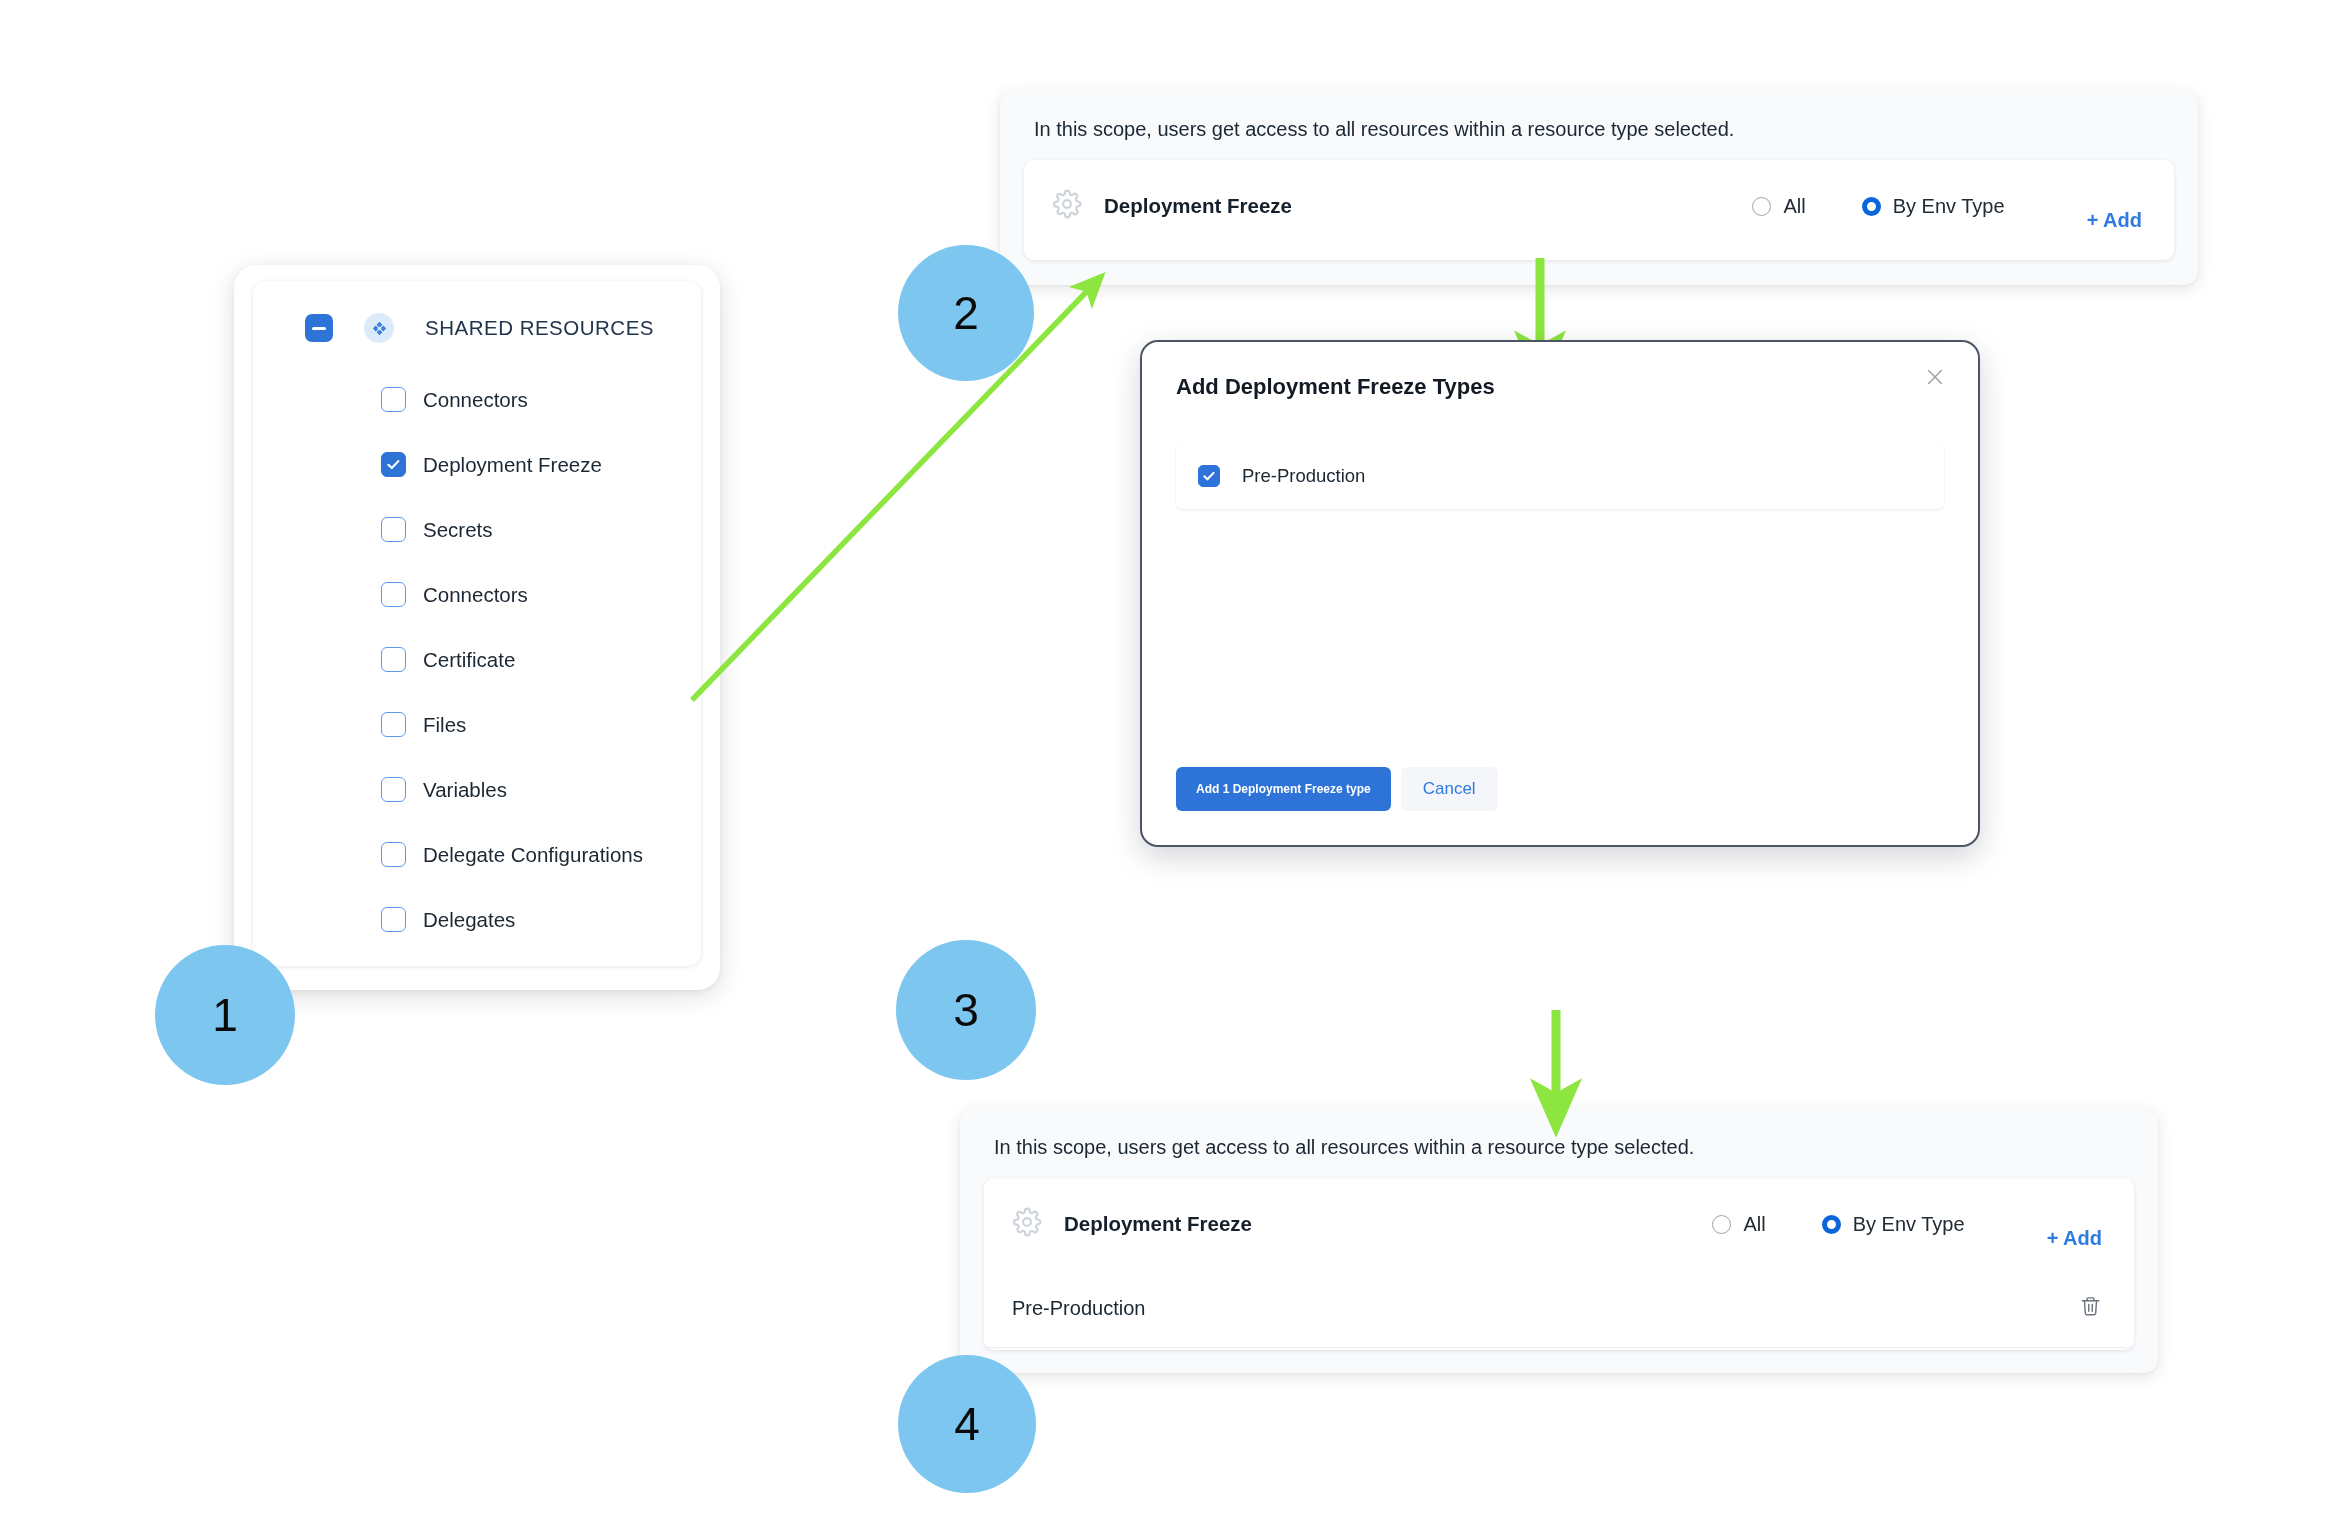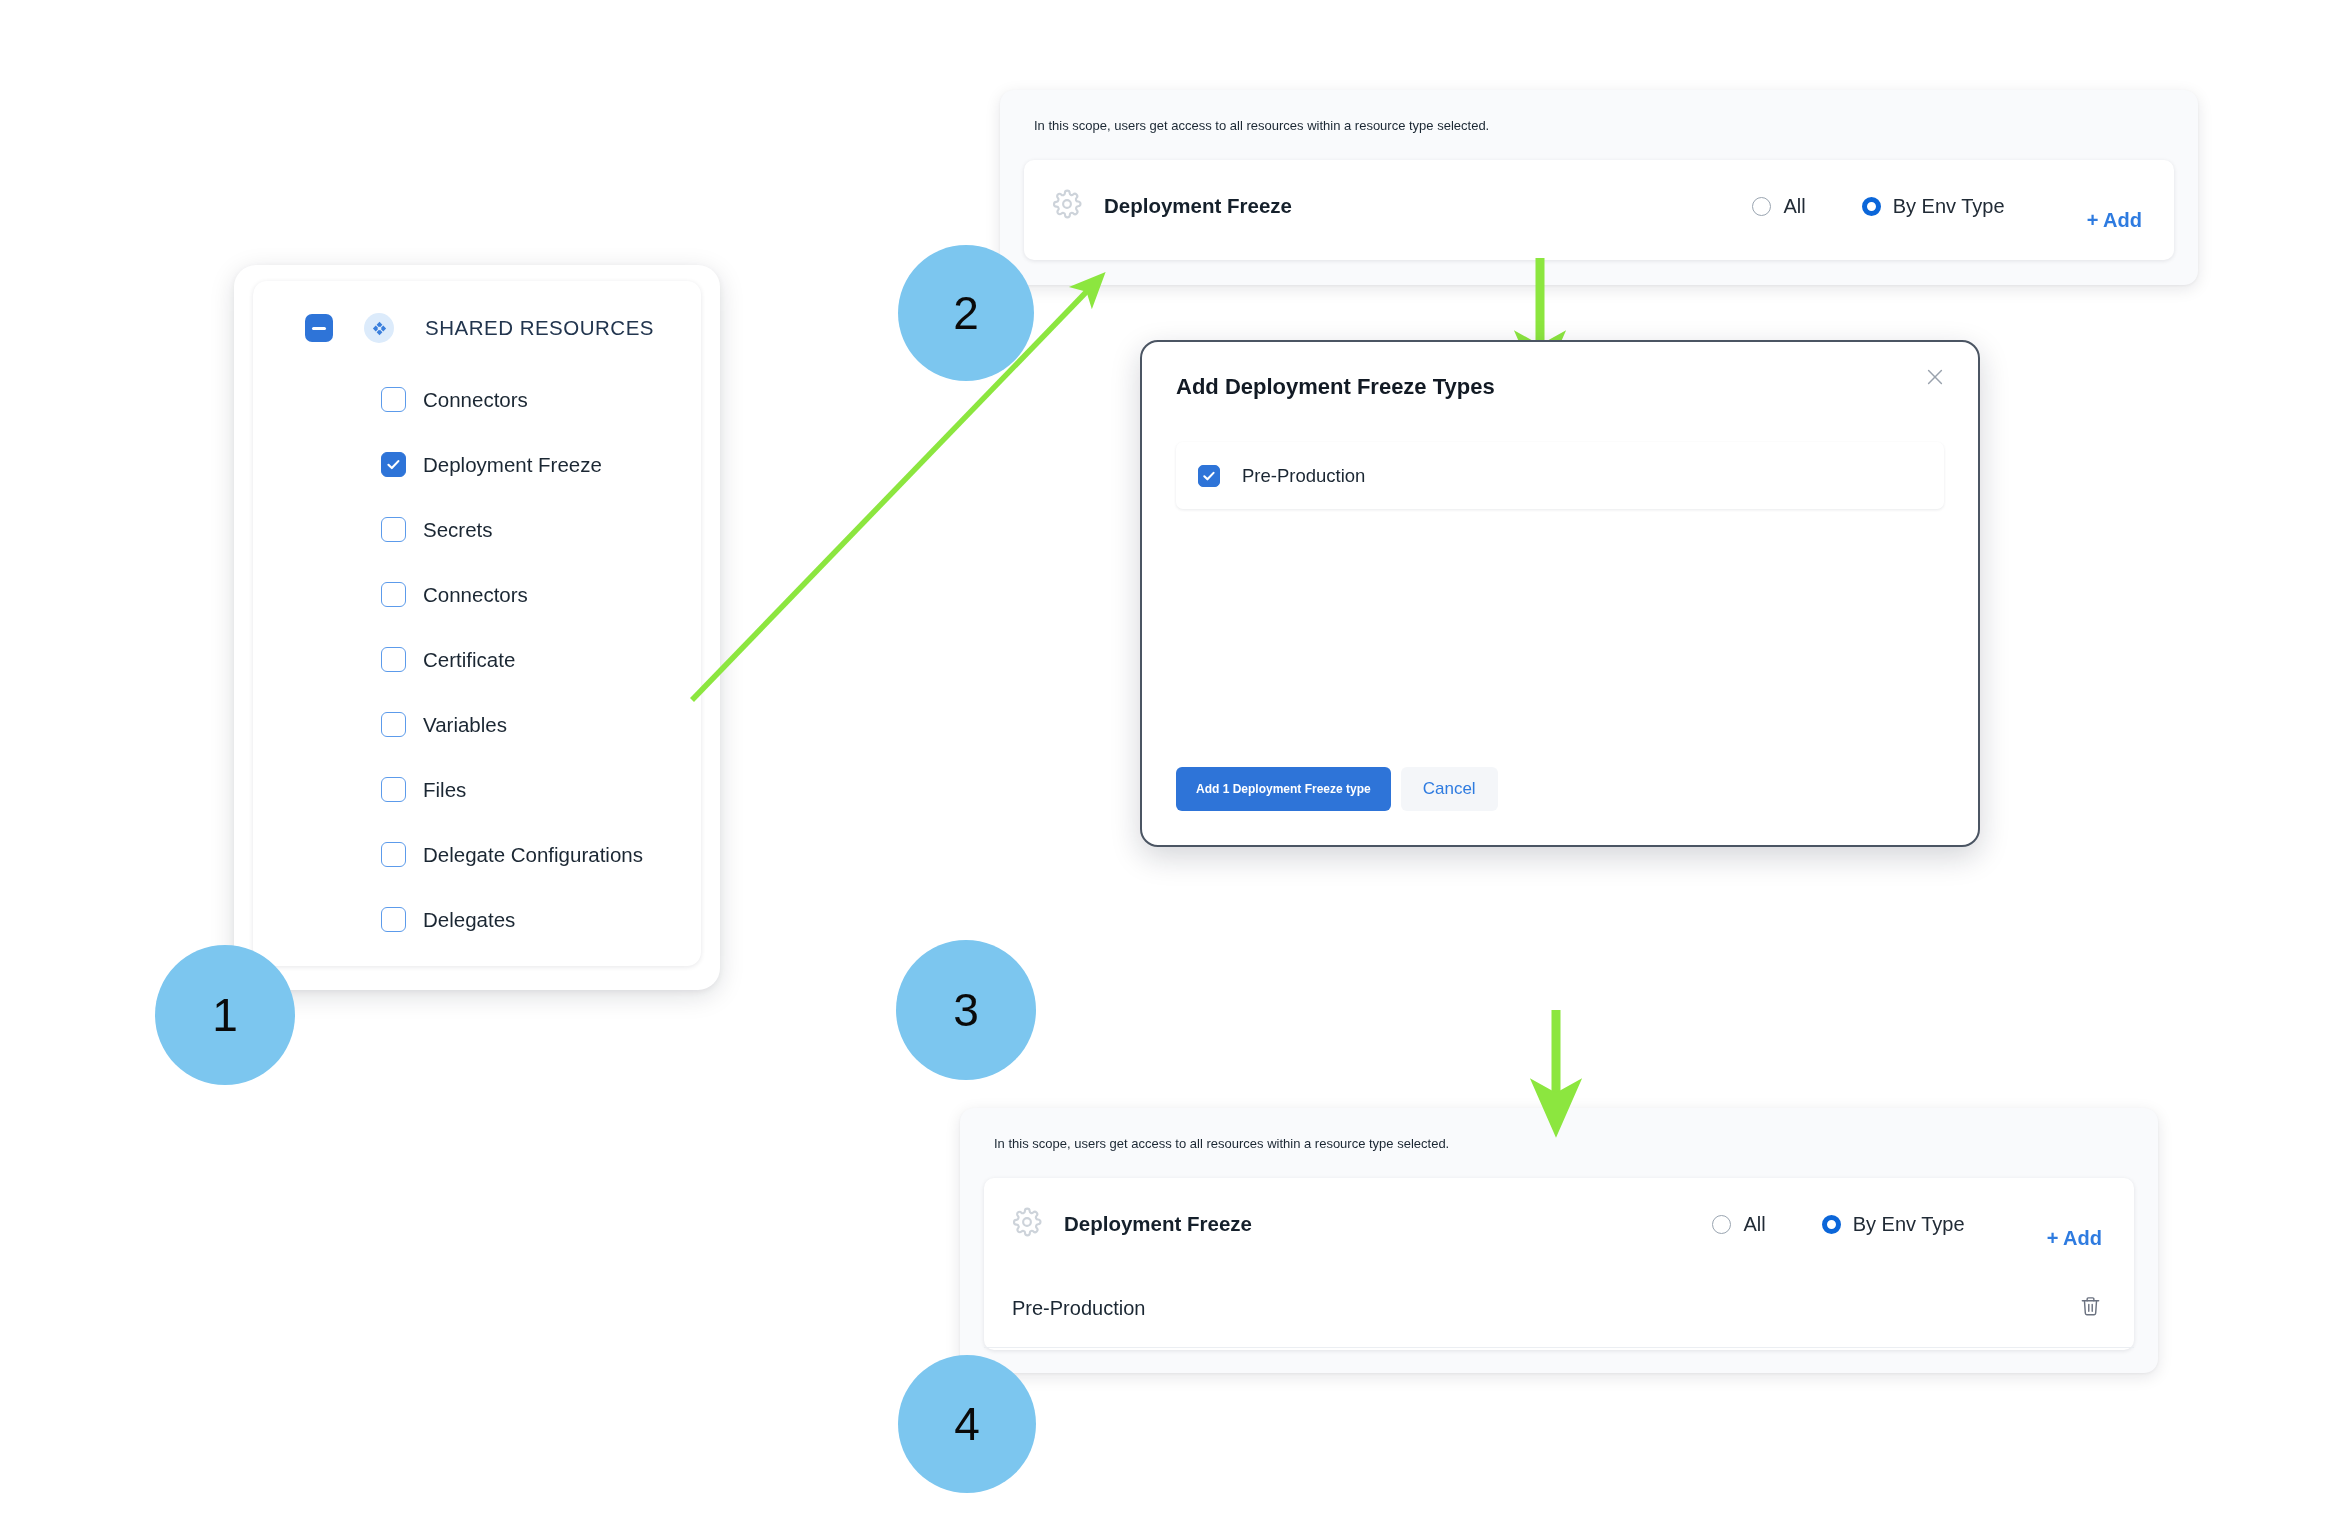--- a/index.html
+++ b/index.html
@@ -117,21 +117,21 @@
   }
 
   
   .scope-panel {
     position: absolute;
     background: #F9FAFC;
     border-radius: 14px;
     box-shadow: 0 4px 16px rgba(15,23,42,0.10), 0 1px 3px rgba(15,23,42,0.05);
   }
   .scope-note {
-    font-size: 13px;
+    font-size: 20px;
     color: #1B2733;
     padding: 28px 0 0 34px;
     white-space: nowrap;
   }
   .scope-card {
     position: absolute;
     left: 24px;
     right: 24px;
     background: #ffffff;
     border-radius: 10px;
@@ -364,27 +364,27 @@
         <div class="sr-item">
           <div class="cb">
             
           </div>
           <span class="sr-label">Certificate</span>
         </div>
         <div class="sr-item">
           <div class="cb">
             
           </div>
+          <span class="sr-label">Files</span>
+        </div>
+        <div class="sr-item">
+          <div class="cb">
+            
+          </div>
           <span class="sr-label">Variables</span>
-        </div>
-        <div class="sr-item">
-          <div class="cb">
-            
-          </div>
-          <span class="sr-label">Files</span>
         </div>
         <div class="sr-item">
           <div class="cb">
             
           </div>
           <span class="sr-label">Delegate Configurations</span>
         </div>
         <div class="sr-item">
           <div class="cb">
             

